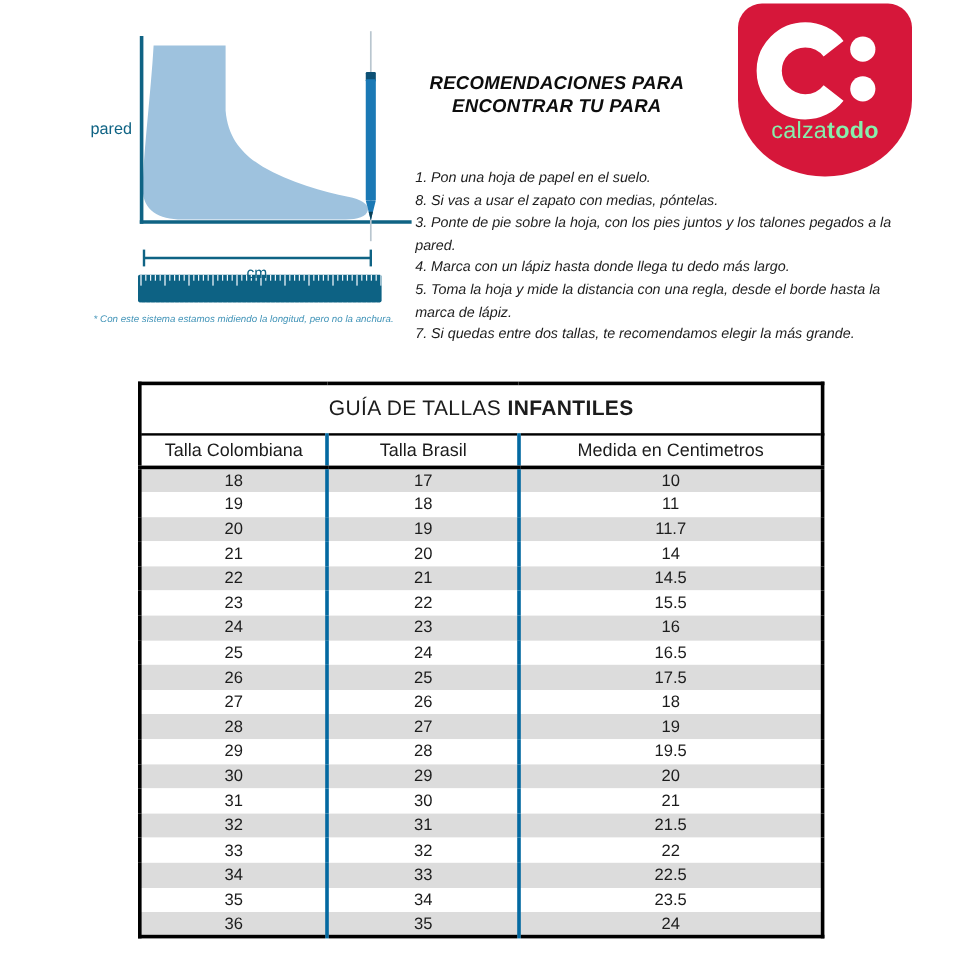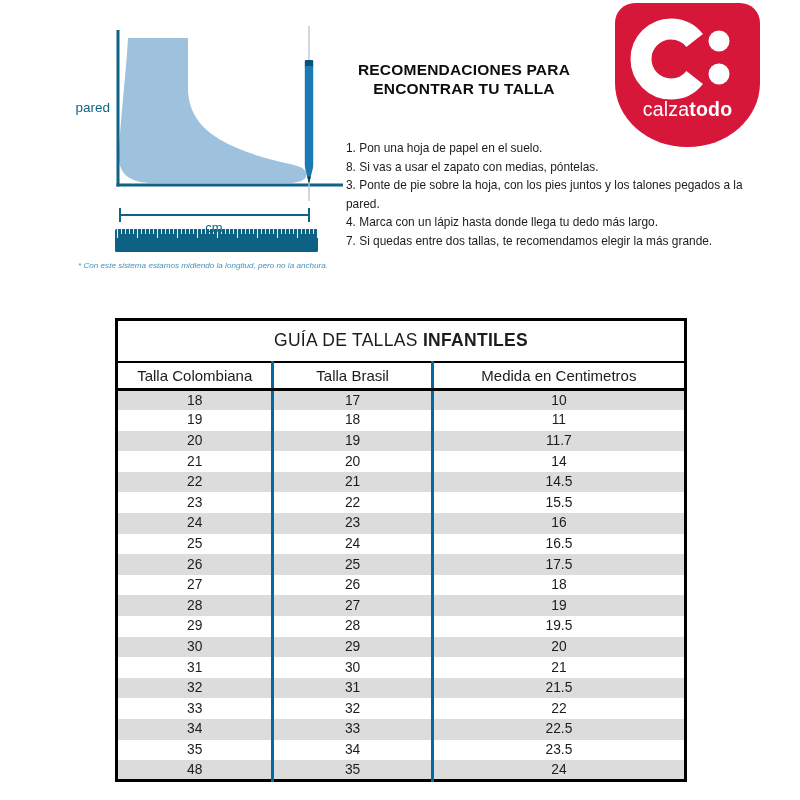--- a/index.html
+++ b/index.html
@@ -9,37 +9,37 @@
     position:relative; width:800px; height:800px; background:#ffffff;
     overflow:hidden; margin:0 auto;
   }
 
   
   .foot-svg { position:absolute; left:60px; top:20px; width:300px; height:270px; }
   .svg-label { font-family:"Liberation Sans", sans-serif; fill:#0f6384; }
   .svg-note  { font-family:"Liberation Sans", sans-serif; font-style:italic; fill:#4294b8; }
 
   
-  .reco { position:absolute; left:346px; top:60px; width:415px; color:#1b1b1b; }
+  .reco { position:absolute; left:346px; top:60px; width:415px; color:#1b1b1b;font-style:italic; }
   .reco-title {
     width:236px; text-align:center; font-weight:bold; font-size:15.5px;
     line-height:19px; color:#0d0d0d; letter-spacing:.2px;
   }
   .reco-list { margin-top:41px; font-size:11.9px; line-height:18.6px; width:412px; color:#1c1c1c; }
 
   
   .logo {
     position:absolute; left:615px; top:3px; width:145px; height:144px;
     background:#d6173a;
     border-radius:20px 20px 72px 72px / 20px 20px 64px 64px;
   }
   .logo-mark { position:absolute; left:0; top:0; width:145px; height:144px; }
   .logo-text {
     position:absolute; top:95px; left:0; width:100%; text-align:center;
-    color:#ffffff; font-size:19.5px; letter-spacing:.2px; font-weight:400;
+    color:#86efac; font-size:19.5px; letter-spacing:.2px; font-weight:400;
   }
   .logo-text b { font-weight:700; }
 
   
   .size-table {
     position:absolute; left:115px; top:318px; width:572px;
     border-collapse:collapse; table-layout:fixed;
     border:3px solid #000; color:#1c1c1c;
     font-family:"Liberation Sans", sans-serif;
   }
@@ -101,27 +101,28 @@
     </g>
 
     <text class="svg-label" x="50" y="92" font-size="13.5" text-anchor="end">pared</text>
     <text class="svg-label" x="154" y="212" font-size="13" text-anchor="middle">cm</text>
     <text class="svg-note" x="18" y="248" font-size="8" textLength="250" lengthAdjust="spacingAndGlyphs">* Con este sistema estamos midiendo la longitud, pero no la anchura.</text>
   </svg>
 
   <div class="reco">
     <div class="reco-title">
       <div>RECOMENDACIONES PARA</div>
-      <div>ENCONTRAR TU TALLA</div>
+      <div>ENCONTRAR TU PARA</div>
     </div>
     <div class="reco-list">
         <div>1. Pon una hoja de papel en el suelo.</div>
         <div>8. Si vas a usar el zapato con medias, póntelas.</div>
         <div>3. Ponte de pie sobre la hoja, con los pies juntos y los talones pegados a la pared.</div>
         <div>4. Marca con un lápiz hasta donde llega tu dedo más largo.</div>
+        <div>5. Toma la hoja y mide la distancia con una regla, desde el borde hasta la marca de lápiz.</div>
         <div>7. Si quedas entre dos tallas, te recomendamos elegir la más grande.</div>
       </div>
   </div>
 
   <div class="logo">
     <svg class="logo-mark" viewBox="0 0 145 144">
       <circle cx="56" cy="56" r="30" fill="none" stroke="#ffffff" stroke-width="21" pathLength="360" stroke-dasharray="284 76" stroke-dashoffset="-38"></circle>
       <circle cx="104" cy="38" r="10.5" fill="#ffffff"></circle>
       <circle cx="104" cy="71" r="10.5" fill="#ffffff"></circle>
     </svg>
@@ -229,20 +230,20 @@
           <td>34</td>
           <td>33</td>
           <td>22.5</td>
         </tr>
         <tr>
           <td>35</td>
           <td>34</td>
           <td>23.5</td>
         </tr>
         <tr>
-          <td>48</td>
+          <td>36</td>
           <td>35</td>
           <td>24</td>
         </tr>
       </tbody>
   </table>
 
 </div>
 
 </body></html>

